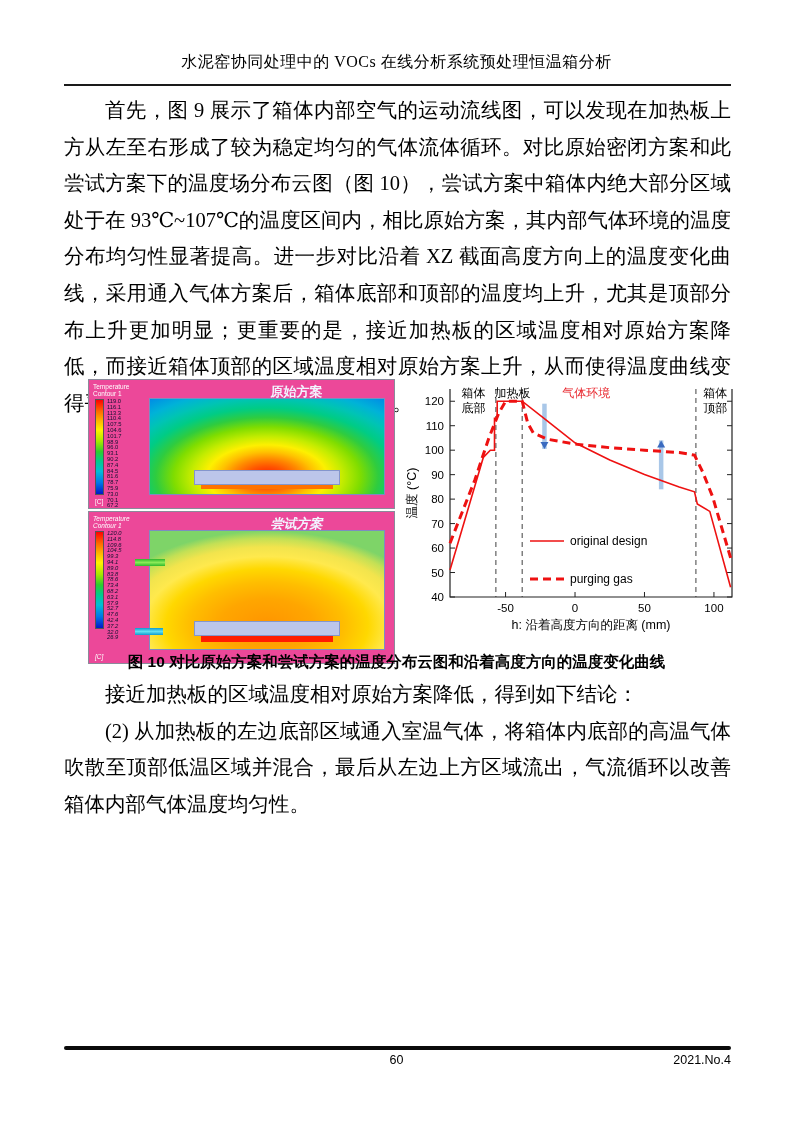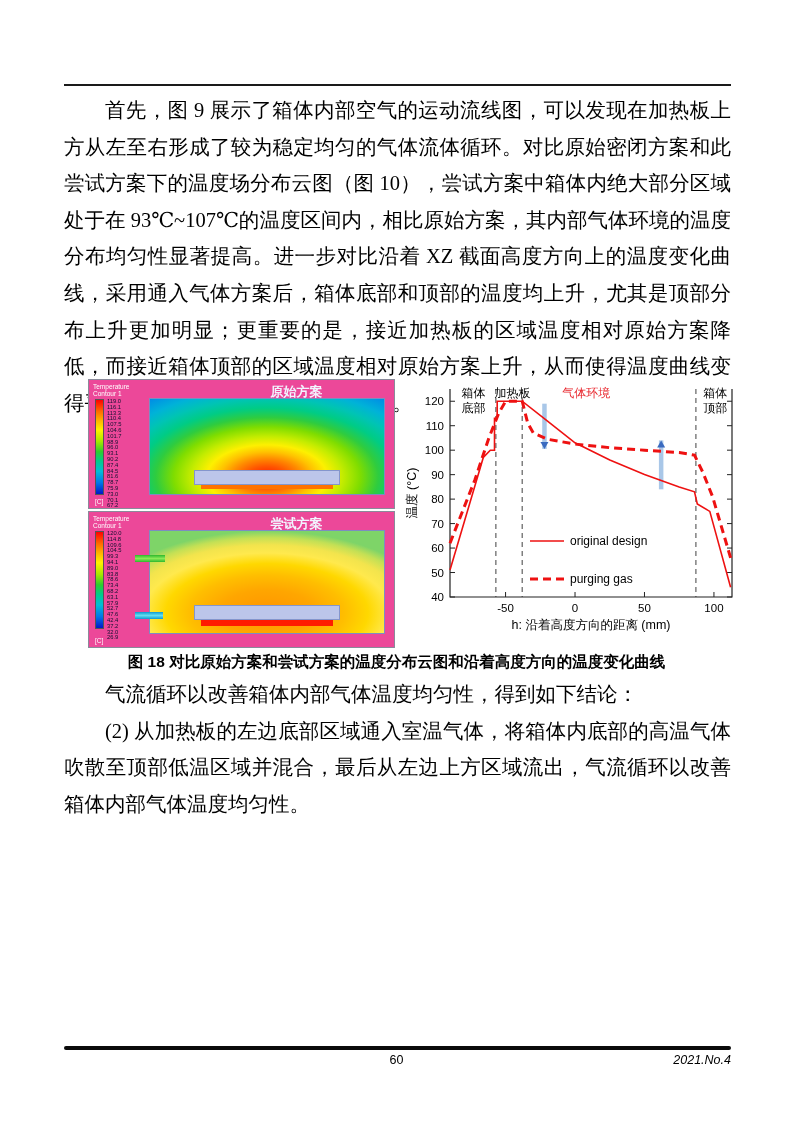--- a/index.html
+++ b/index.html
@@ -26,21 +26,21 @@
   }
   #text-upper { top:92px; }
   #text-lower { top:676px; }
   
   .figure { position:absolute; top:377px; left:88px; width:652px; height:272px; }
   .contour-panel {
     position:absolute; left:0; width:307px;
     background:#ec4899; border:1px solid #8a8a9a;padding-left:36px;
   }
   #panel-original { top:2px; height:130px; }
-  #panel-trial    { top:134px; height:137px; }
+  #panel-trial    { top:134px; height:153px;font-style:italic; }
   .panel-title {
     position:absolute; top:3px; left:120px; right:10px; text-align:center;
     color:#f2f4ff; font-weight:bold; font-size:13px;
     font-family:"Liberation Sans","DejaVu Sans",sans-serif;
   }
   .cbar-legend {
     position:absolute; left:4px; top:3px; width:56px; bottom:3px;
     font-family:"Liberation Sans","DejaVu Sans",sans-serif;
   }
   .cbar-title { color:#ffffff; font-size:6.5px; line-height:7px; }
@@ -99,28 +99,29 @@
   .footer-rule {
     position:absolute; top:1046px; left:64px; right:62px;
     height:3.5px; background:#0a0a0a; border-radius:2px;
   }
   .footer-page {
     position:absolute; top:1053px; left:0; right:0; text-align:center;
     font-size:12.5px; font-family:"Liberation Sans","DejaVu Sans",sans-serif;
   }
   .footer-issue {
     position:absolute; top:1053px; right:62px;
-    font-size:12.5px; font-family:"Liberation Sans","DejaVu Sans",sans-serif;font-style:italic;
+    font-size:12.5px; font-family:"Liberation Sans","DejaVu Sans",sans-serif;
   }
 </style>
 </head>
 <body>
 
 <div class="page">
 
+  <div class="header-title">水泥窑协同处理中的 VOCs 在线分析系统预处理恒温箱分析</div>
   <div class="header-rule"></div>
 
   <div class="textblock" id="text-upper">
     <p>首先，图 9 展示了箱体内部空气的运动流线图，可以发现在加热板上方从左至右形成了较为稳定均匀的气体流体循环。对比原始密闭方案和此尝试方案下的温度场分布云图（图 10），尝试方案中箱体内绝大部分区域处于在 93℃~107℃的温度区间内，相比原始方案，其内部气体环境的温度分布均匀性显著提高。进一步对比沿着 XZ 截面高度方向上的温度变化曲线，采用通入气体方案后，箱体底部和顶部的温度均上升，尤其是顶部分布上升更加明显；更重要的是，接近加热板的区域温度相对原始方案降低，而接近箱体顶部的区域温度相对原始方案上升，从而使得温度曲线变得平缓，显著提升了温度分布均匀性。</p>
   </div>
 
   <div class="figure">
 
     <div class="contour-panel" id="panel-original">
       <div class="panel-title">原始方案</div>
@@ -250,24 +251,24 @@
         <text x="168" y="206" text-anchor="start" font-size="12" fill="#000" font-family="&quot;Liberation Sans&quot;,&quot;DejaVu Sans&quot;,sans-serif">purging gas</text>
         <text x="71.61576354679804" y="20" text-anchor="middle" font-size="12" fill="#000000" font-family="&quot;Liberation Sans&quot;,&quot;DejaVu Sans&quot;,sans-serif">箱体</text>
         <text x="71.61576354679804" y="35" text-anchor="middle" font-size="12" fill="#000000" font-family="&quot;Liberation Sans&quot;,&quot;DejaVu Sans&quot;,sans-serif">底部</text>
         <text x="110.51231527093596" y="20" text-anchor="middle" font-size="12" fill="#000000" font-family="&quot;Liberation Sans&quot;,&quot;DejaVu Sans&quot;,sans-serif">加热板</text>
         <text x="184.13793103448276" y="20" text-anchor="middle" font-size="12" fill="#e8232a" font-family="&quot;Liberation Sans&quot;,&quot;DejaVu Sans&quot;,sans-serif">气体环境</text>
         <text x="313.33004926108373" y="20" text-anchor="middle" font-size="12" fill="#000000" font-family="&quot;Liberation Sans&quot;,&quot;DejaVu Sans&quot;,sans-serif">箱体</text>
         <text x="313.33004926108373" y="35" text-anchor="middle" font-size="12" fill="#000000" font-family="&quot;Liberation Sans&quot;,&quot;DejaVu Sans&quot;,sans-serif">顶部</text>
       </svg>
   </div>
 
-  <div class="figure-caption">图 18 对比原始方案和尝试方案的温度分布云图和沿着高度方向的温度变化曲线</div>
+  <div class="figure-caption">图 10 对比原始方案和尝试方案的温度分布云图和沿着高度方向的温度变化曲线</div>
 
   <div class="textblock" id="text-lower">
-    <p>气流循环以改善箱体内部气体温度均匀性，得到如下结论：</p>
+    <p>接近加热板的区域温度相对原始方案降低，得到如下结论：</p>
     <p>(2) 从加热板的左边底部区域通入室温气体，将箱体内底部的高温气体吹散至顶部低温区域并混合，最后从左边上方区域流出，气流循环以改善箱体内部气体温度均匀性。</p>
   </div>
 
   <div class="footer-rule"></div>
   <div class="footer-page">60</div>
   <div class="footer-issue">2021.No.4</div>
 
 </div>
 
 </body></html>

